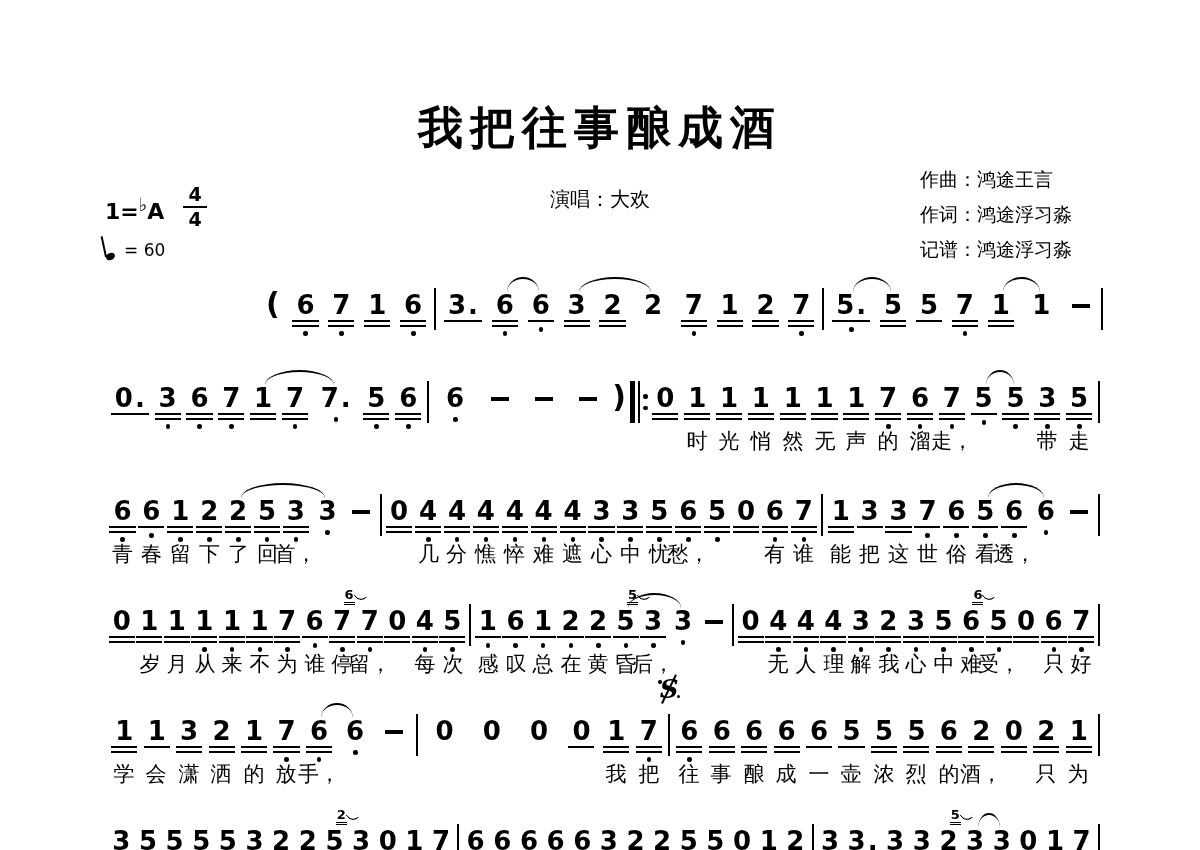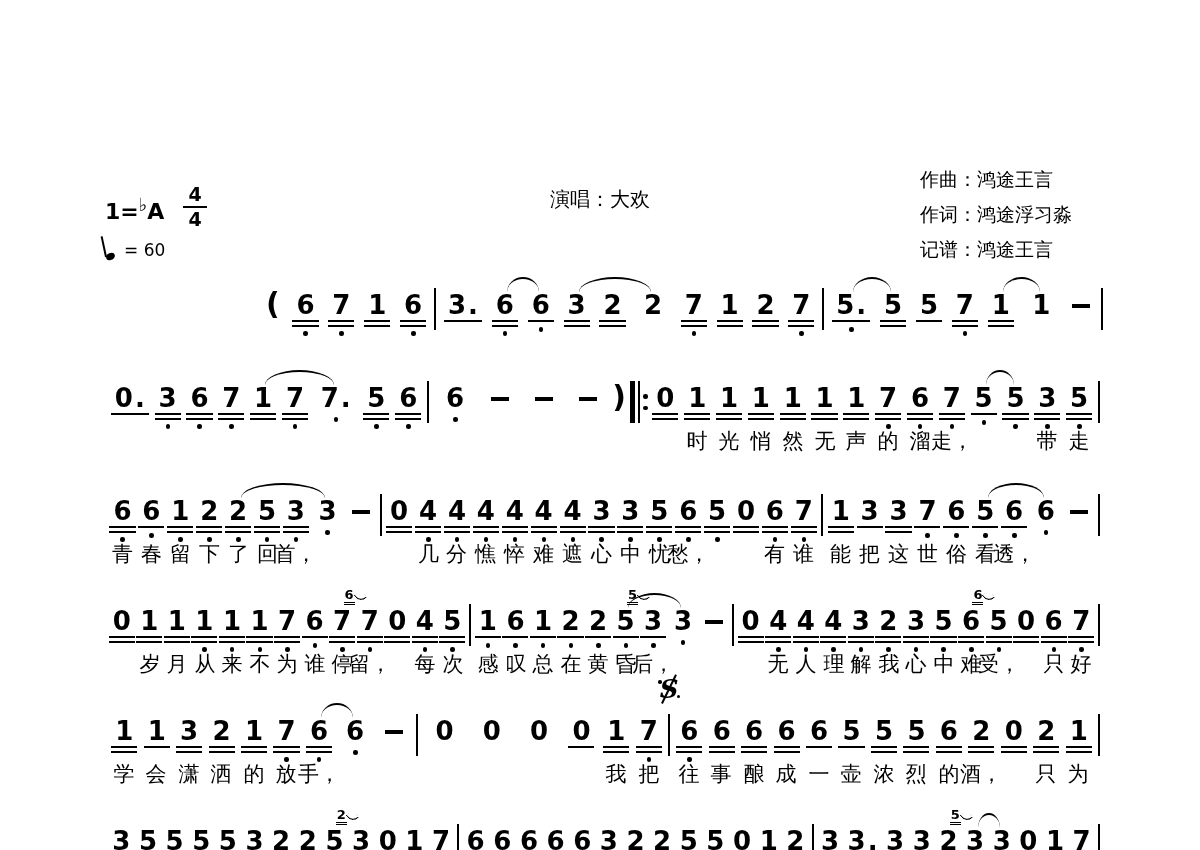--- a/index.html
+++ b/index.html
@@ -108,27 +108,28 @@
     position:absolute; top:0; transform:translateX(-50%);
     font-size:21px; line-height:1.2; white-space:nowrap;
     font-family:"DejaVu Serif", serif;
   }
 </style>
 </head>
 <body>
 
 <div class="page">
 
+  <div class="title">我把往事酿成酒</div>
 
   <div class="singer">演唱：大欢</div>
 
   <div class="credits">
     <div>作曲：鸿途王言</div>
     <div>作词：鸿途浮习淼</div>
-    <div>记谱：鸿途王言</div>
+    <div>记谱：鸿途浮习淼</div>
   </div>
 
   <div class="keysig"><span>1=</span><span class="flat">♭</span><span>A</span></div>
 
   <div class="timesig">
     <div class="ts-top">4</div>
     <div class="ts-bot">4</div>
   </div>
 
   <div class="tempo"><span class="qnote"></span><span>=</span> <span>60</span></div>

